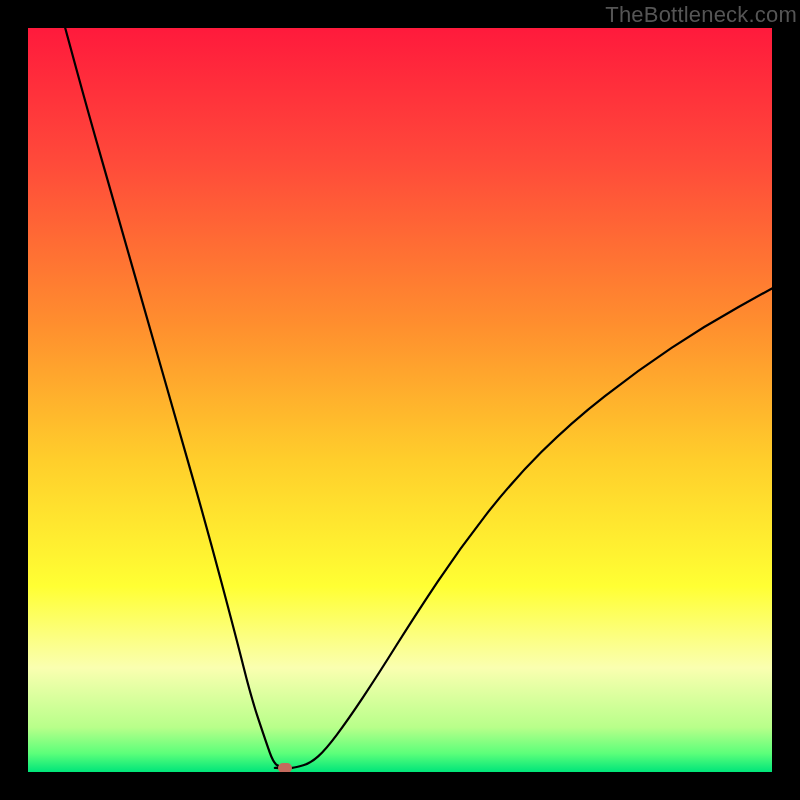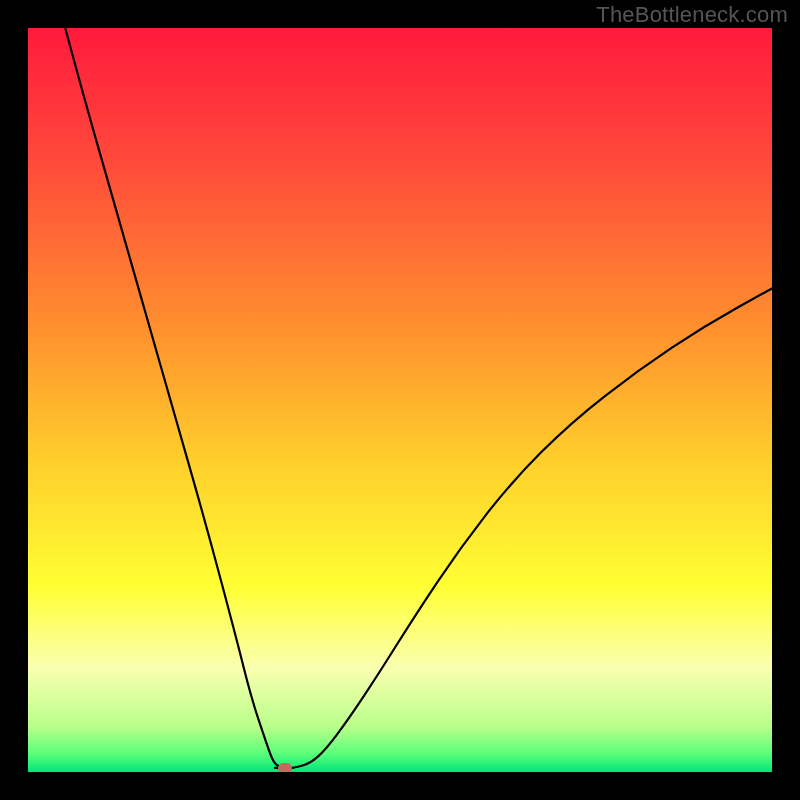--- a/index.html
+++ b/index.html
@@ -13,21 +13,21 @@
   }
   .frame {
     position: relative;
     width: 800px;
     height: 800px;
     background: #000;
   }
   .watermark {
     position: absolute;
     top: 2px;
-    right: 12px;
+    right: 3px;
     color: #555;
     font-size: 22px;
     font-weight: 400;
     letter-spacing: 0.2px;
     z-index: 5;
     user-select: none;
   }
   .plot {
     position: absolute;
     left: 28px;

